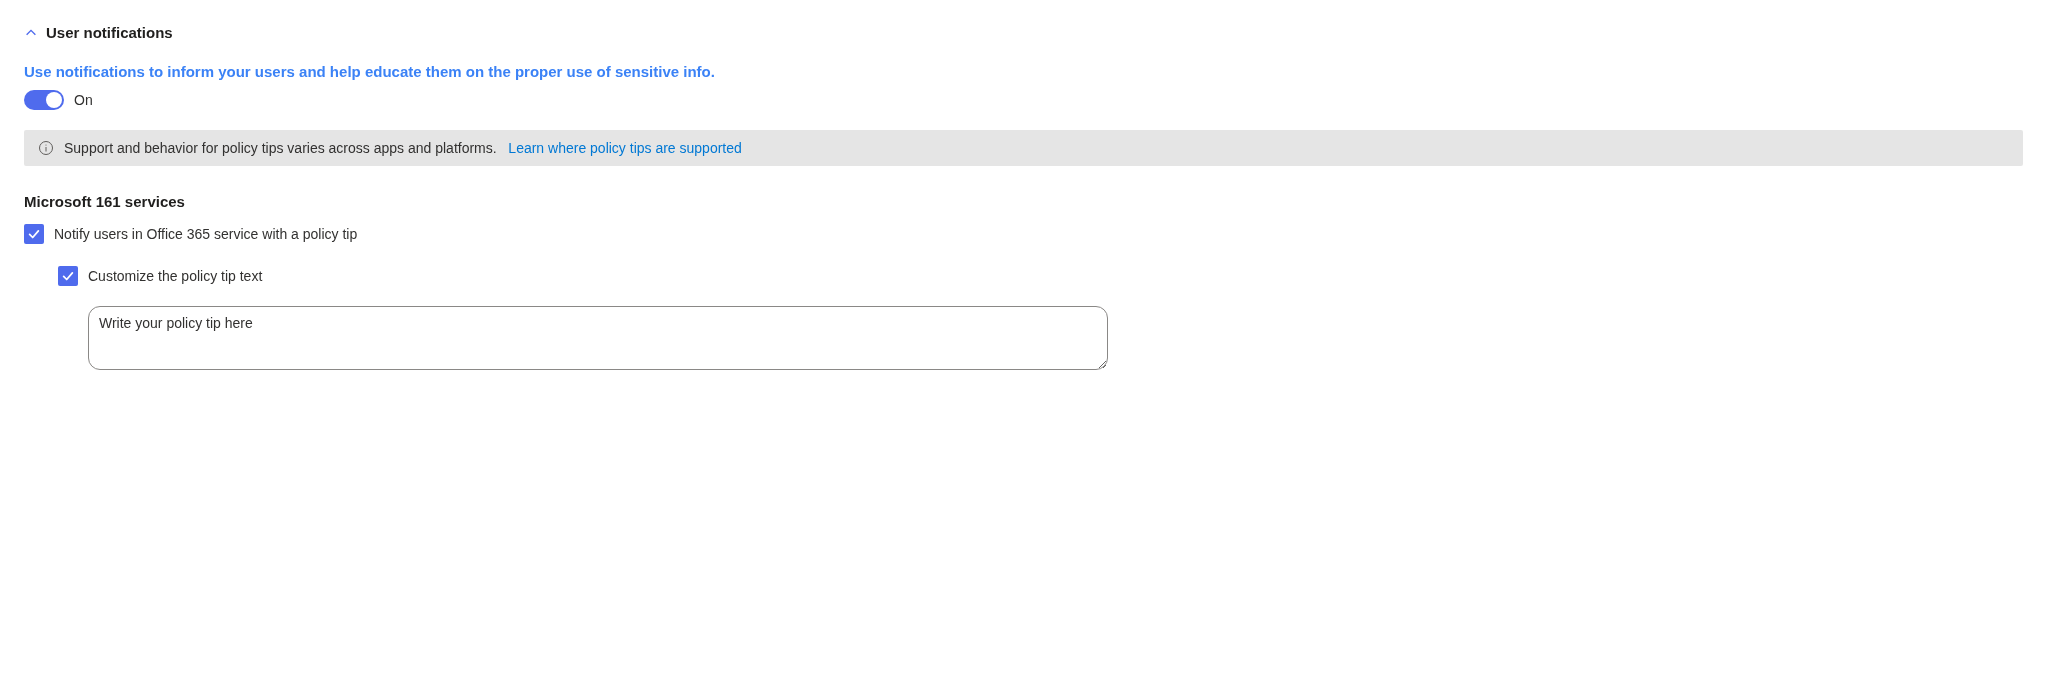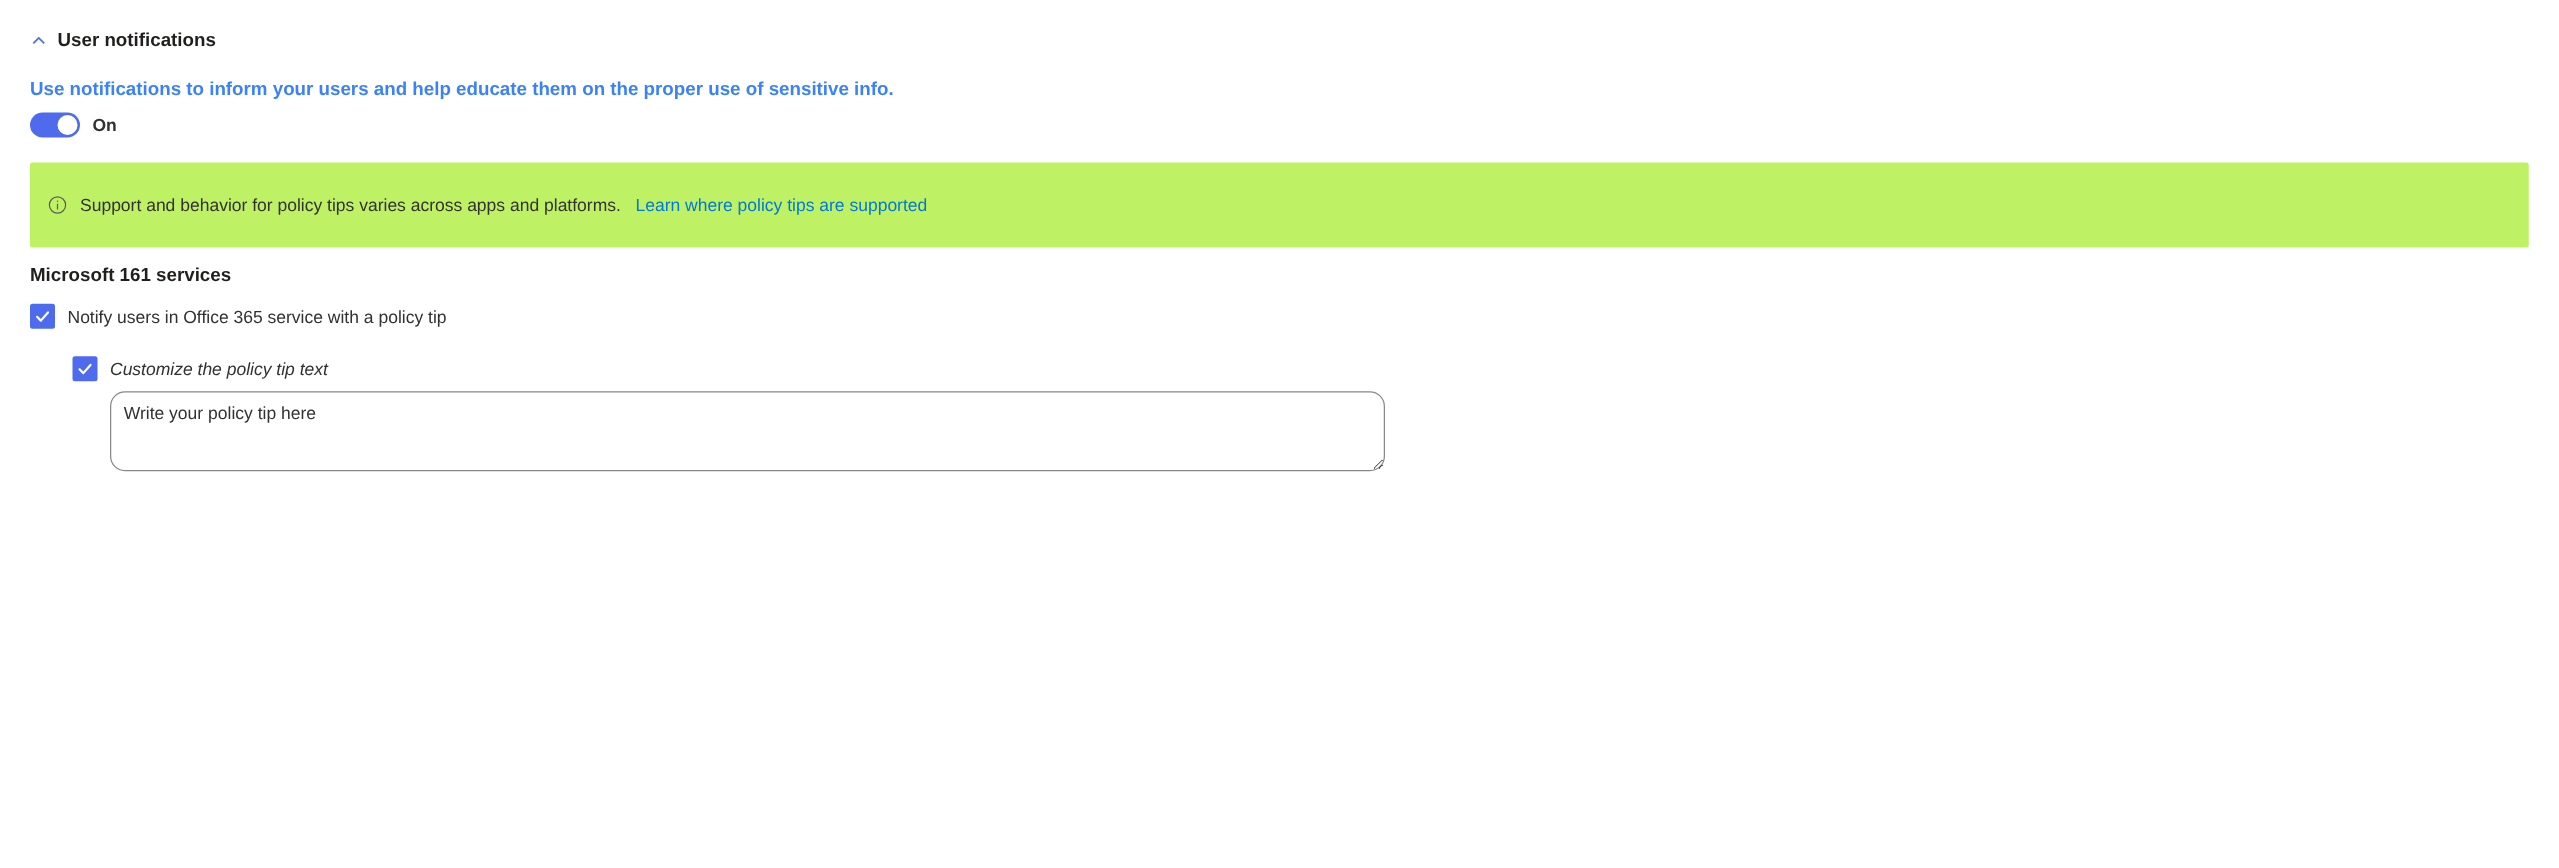--- a/index.html
+++ b/index.html
@@ -34,21 +34,20 @@
       font-weight: 600;
       font-size: 15px;
       color: #3b82f6;
       margin-bottom: 10px;
     }
     .toggle-row {
       display: flex;
       align-items: center;
       gap: 10px;
       margin-bottom: 20px;
-      font-weight: bold;
     }
     .toggle {
       position: relative;
       width: 40px;
       height: 20px;
       background: #4f6bed;
       border-radius: 10px;
       cursor: pointer;
     }
     .toggle-thumb {
@@ -58,26 +57,26 @@
       width: 16px;
       height: 16px;
       border-radius: 50%;
       background: #ffffff;
     }
     .toggle-label {
       font-size: 14px;
       color: #323130;
     }
     .info-banner {
-      background: #bef264;
-      padding: 26px 14px;
+      background: #e5e5e5;
+      padding: 10px 14px;
       display: flex;
       align-items: center;
       gap: 10px;
-      margin-bottom: 14px;
+      margin-bottom: 27px;
       border-radius: 2px;
     }
     .info-icon {
       width: 16px;
       height: 16px;
       flex-shrink: 0;
     }
     .info-text {
       font-size: 14px;
       color: #323130;
@@ -118,22 +117,21 @@
     .indented {
       margin-left: 34px;
     }
     .policy-tips-title {
       font-weight: 600;
       font-size: 15px;
       color: #201f1e;
       margin-bottom: 10px;
     }
     .checkbox-row.tight {
-      margin-bottom: 8px;
-      font-style: italic;
+      margin-bottom: 20px;
     }
     .textarea-field {
       width: calc(100% - 0px);
       min-height: 64px;
       border: 1px solid #8a8886;
       border-radius: 12px;
       padding: 8px 10px;
       font-family: inherit;
       font-size: 14px;
       color: #323130;

